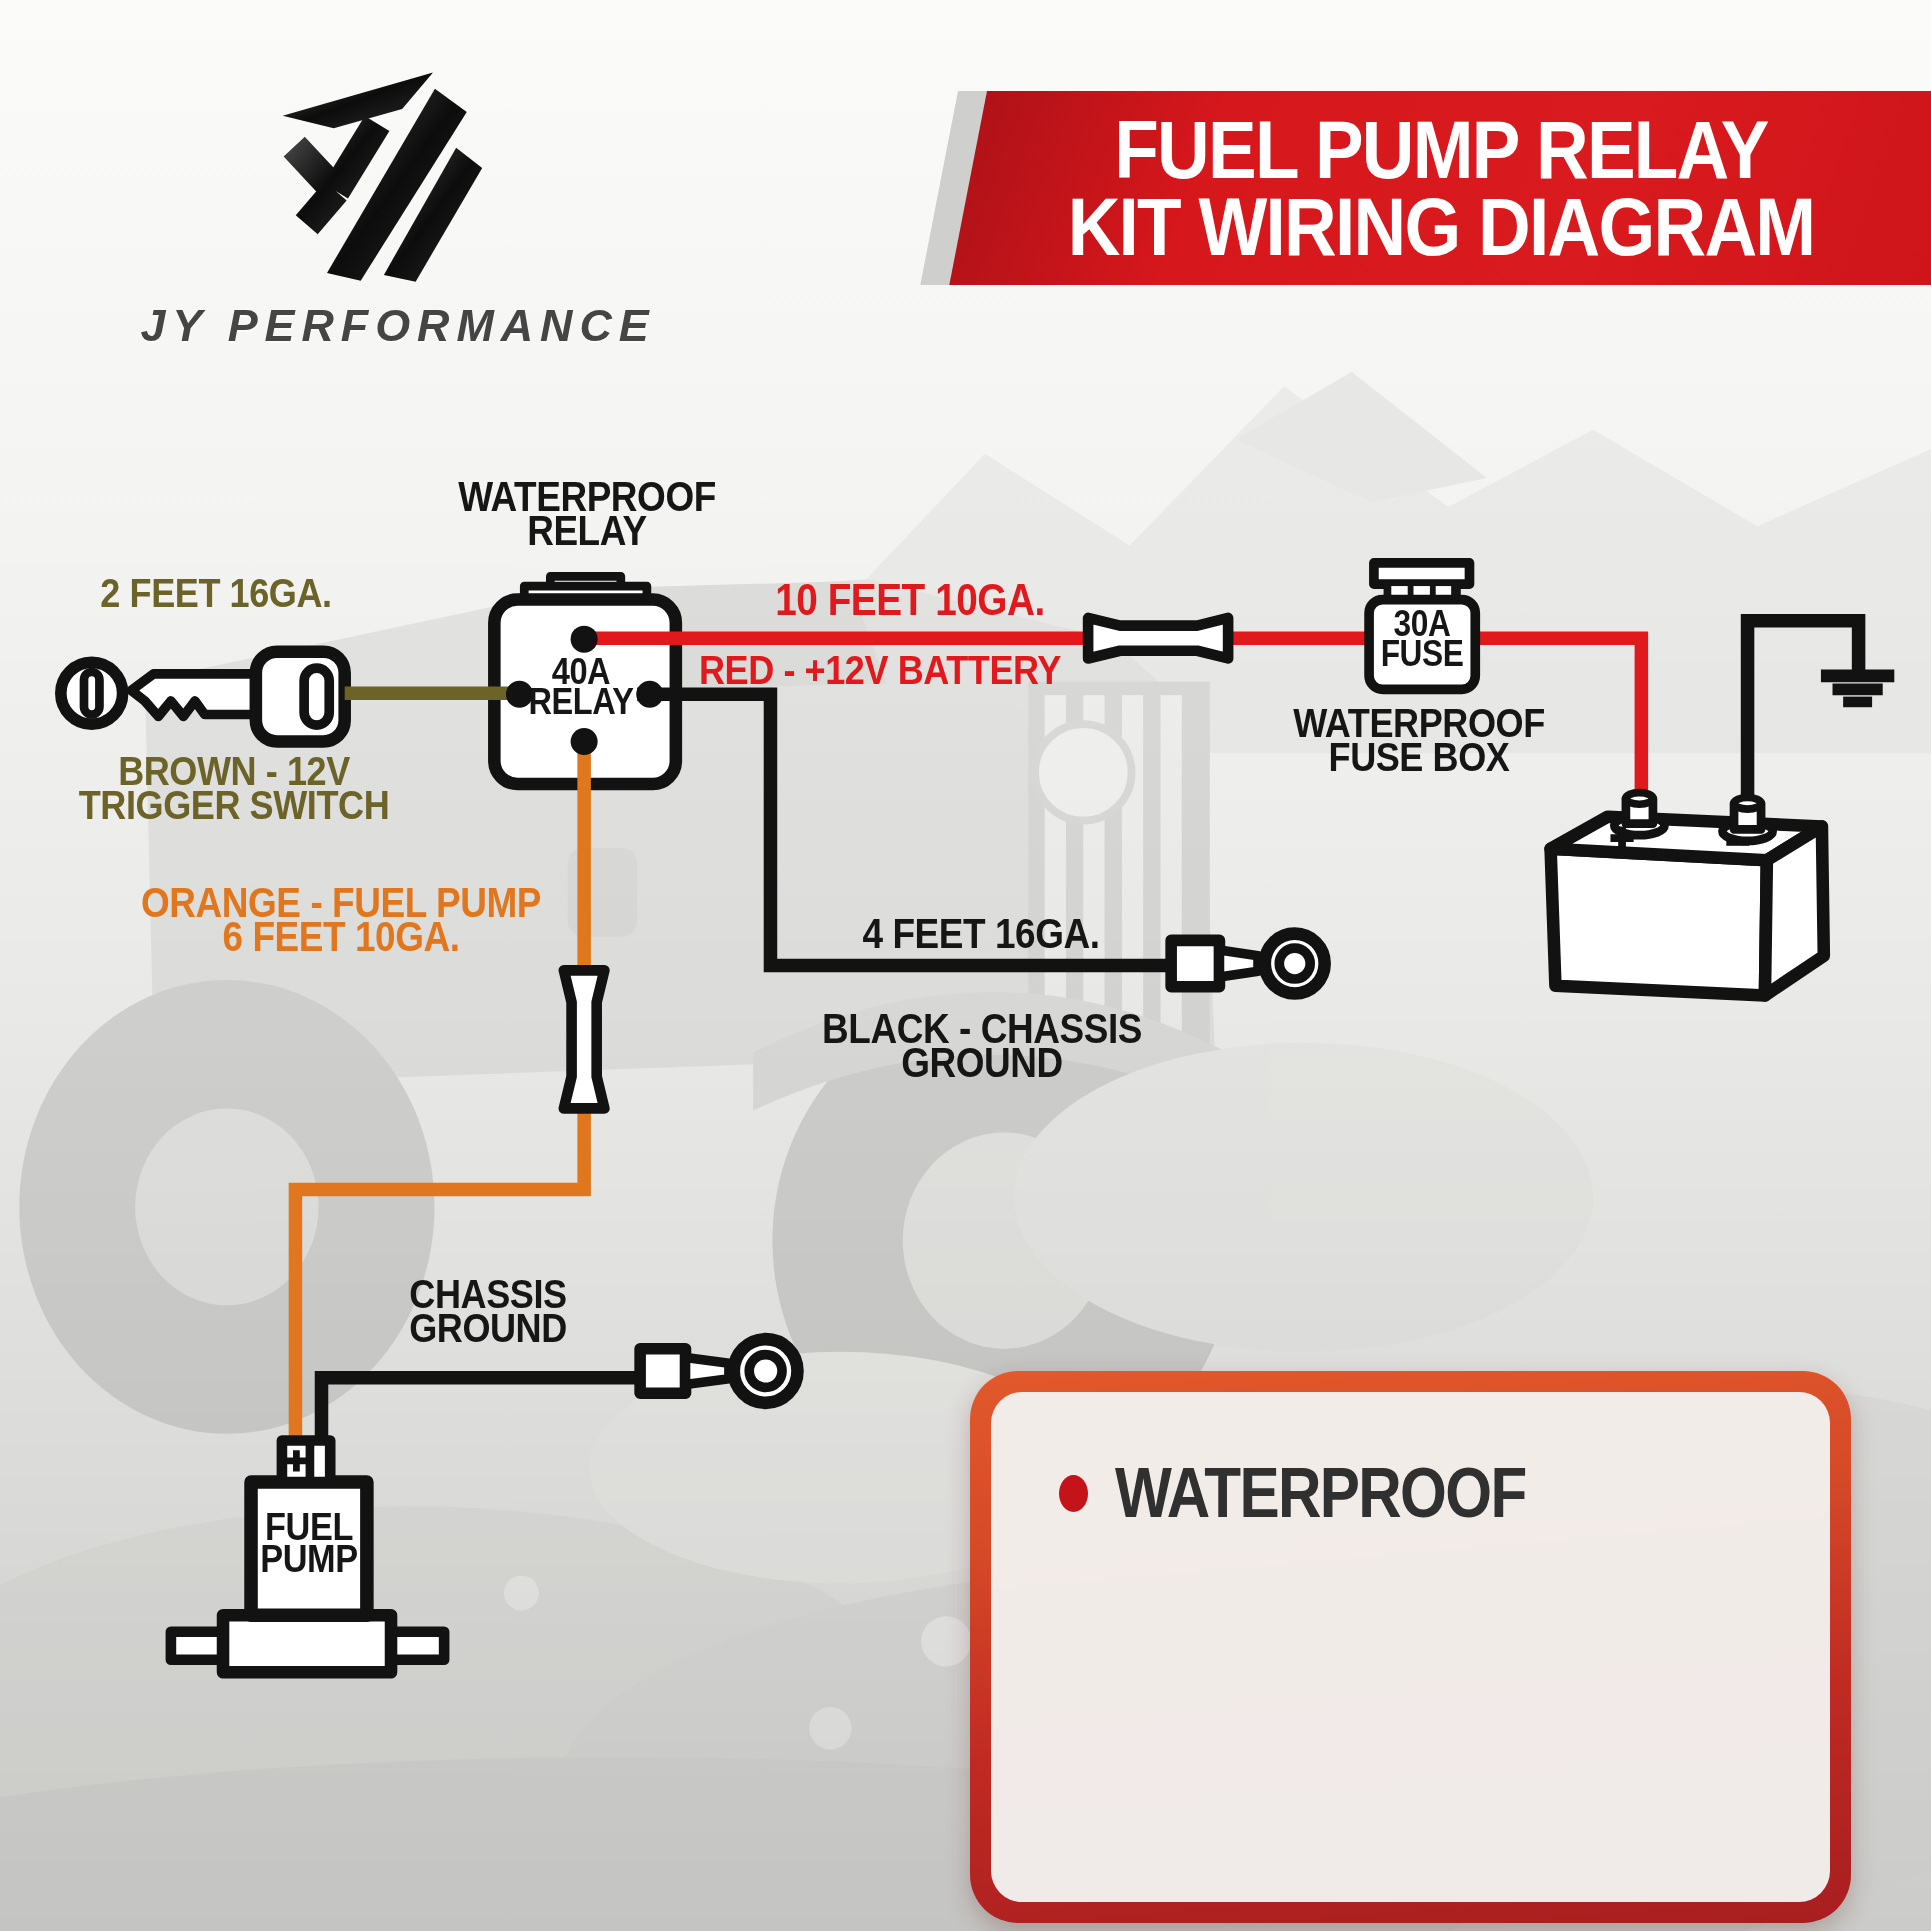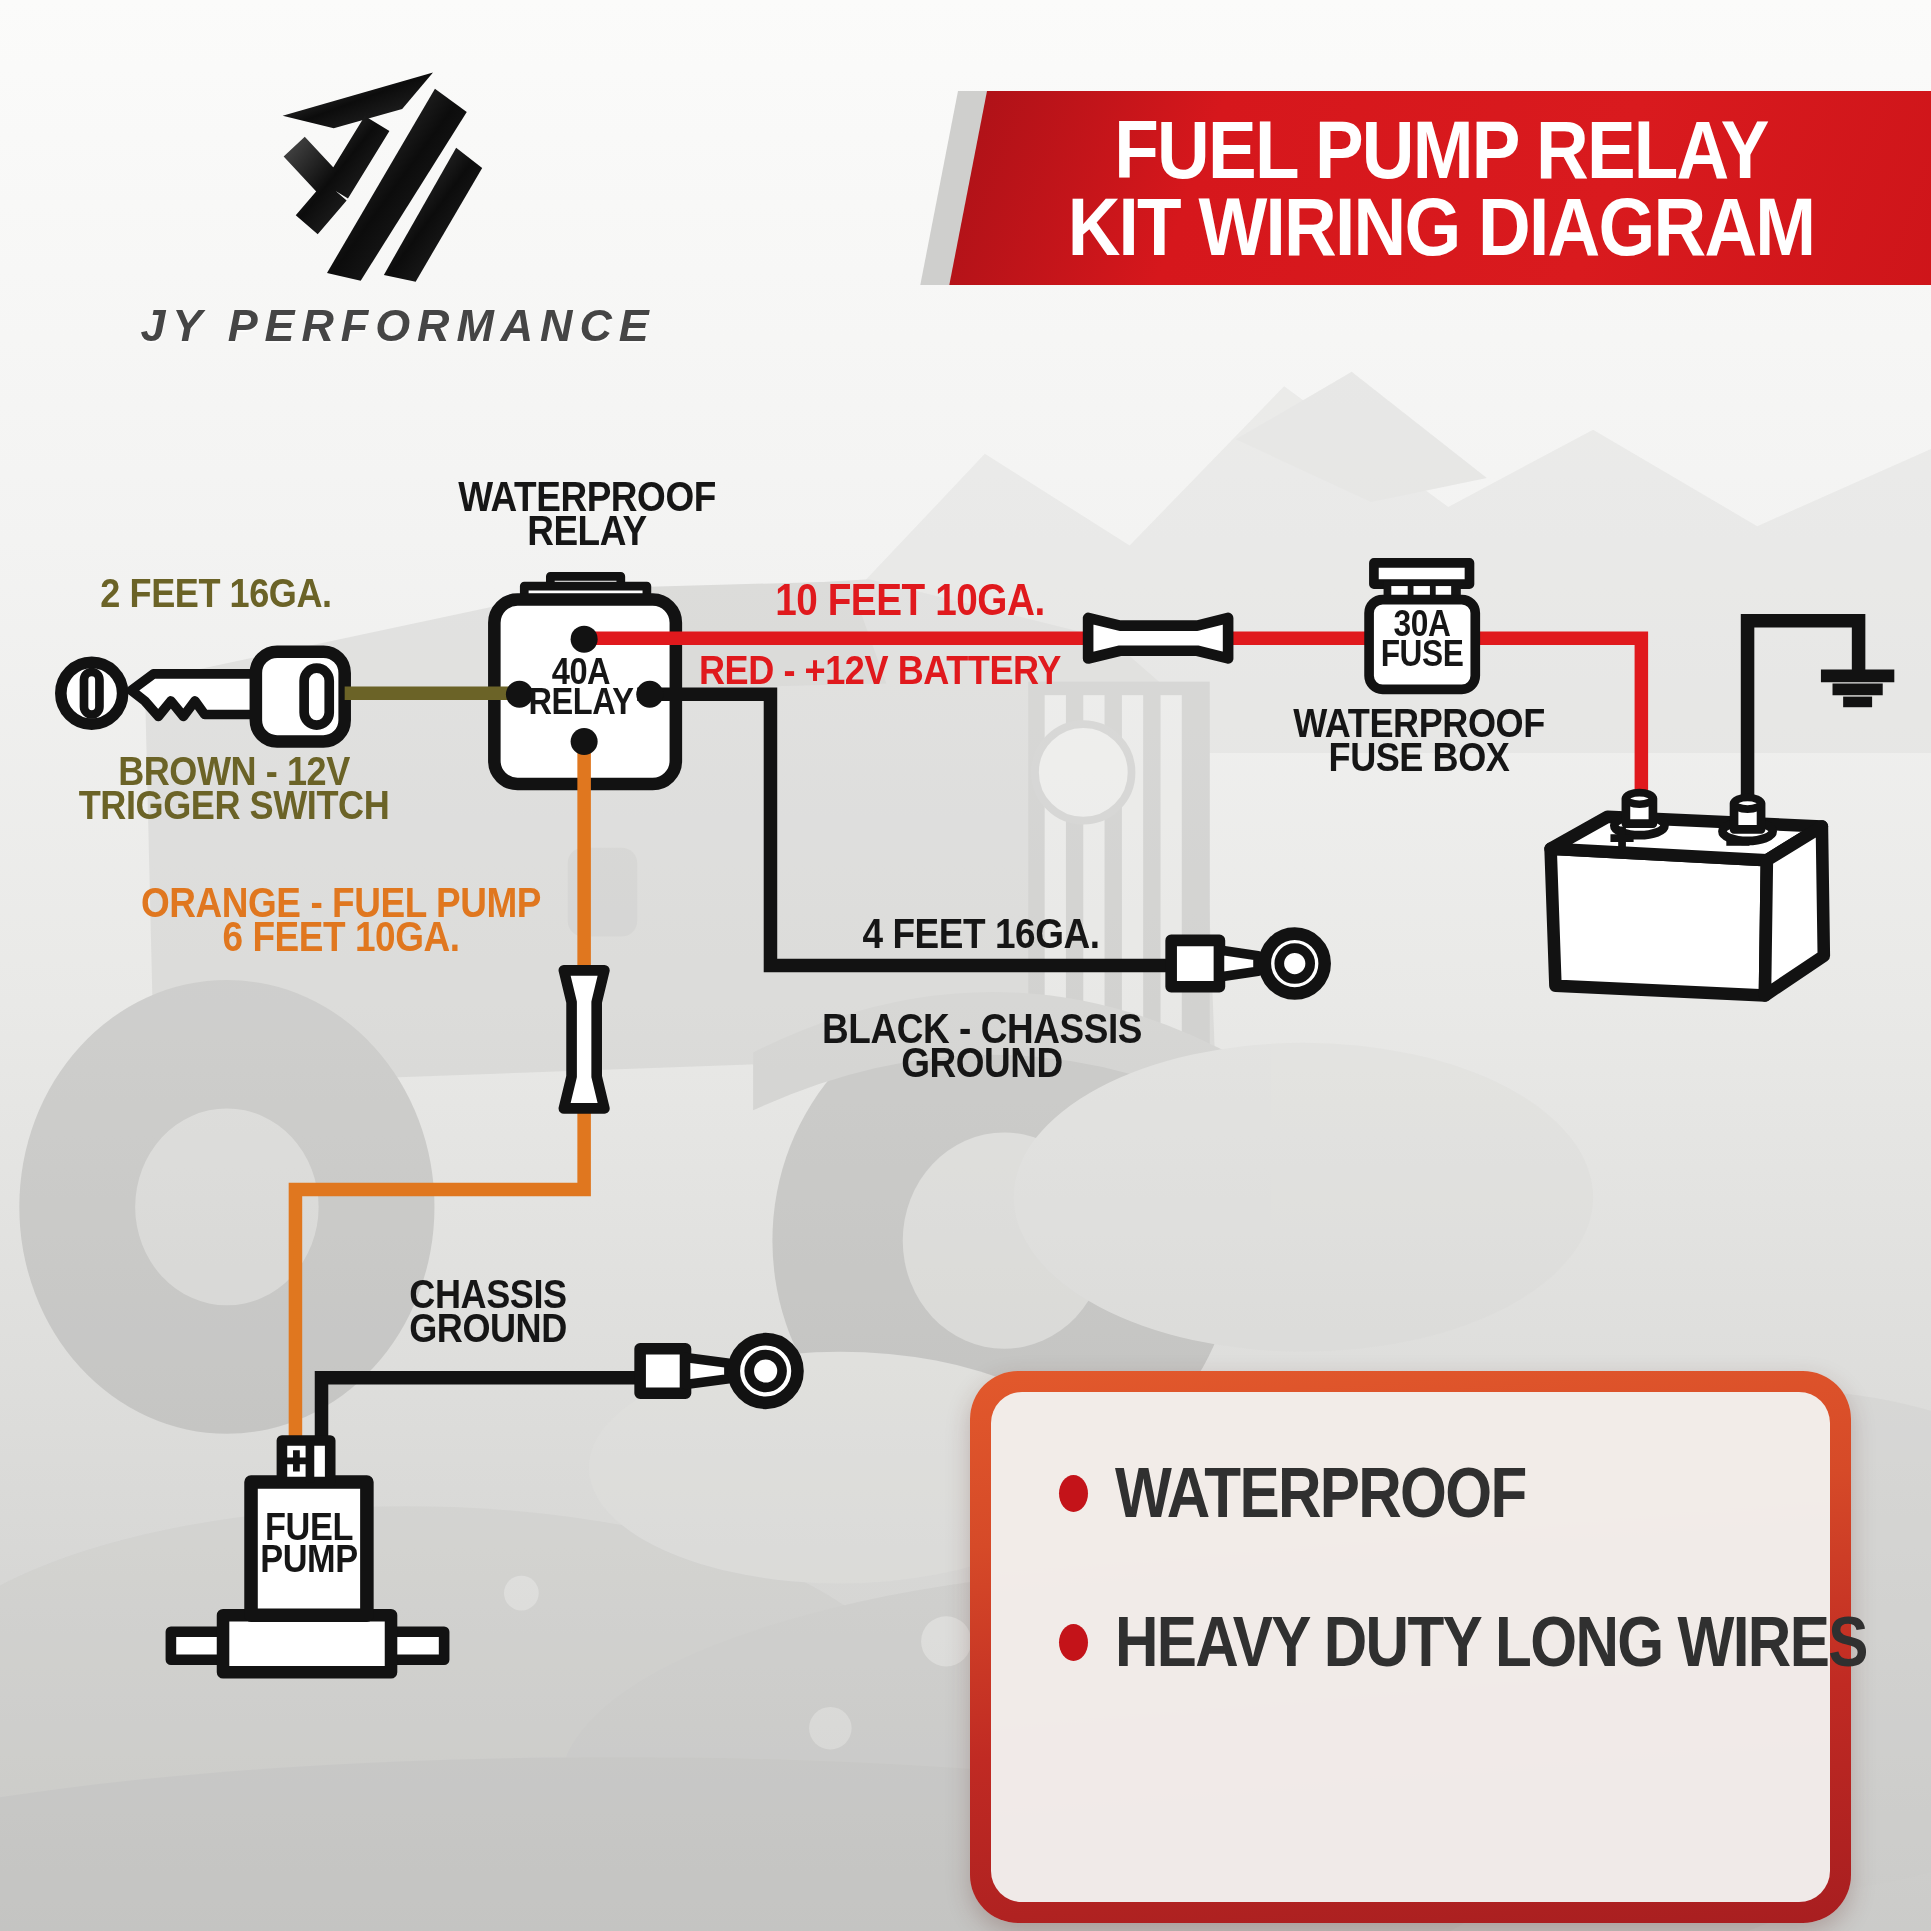--- a/index.html
+++ b/index.html
@@ -261,21 +261,17 @@
     <span class="ln">FUEL</span>
     <span class="ln">PUMP</span>
   </div>
 
   <div id="features-border">
     <div id="features-panel">
       <div class="feature-row">
         <span class="bullet"></span>
         <span class="feature-text">WATERPROOF</span>
       </div>
-      <div class="feature-row">
-        <span class="bullet"></span>
-        <span class="feature-text">HEAVY DUTY LONG WIRES</span>
-      </div>
     </div>
   </div>
 
 </div>
 
 
 </body></html>

